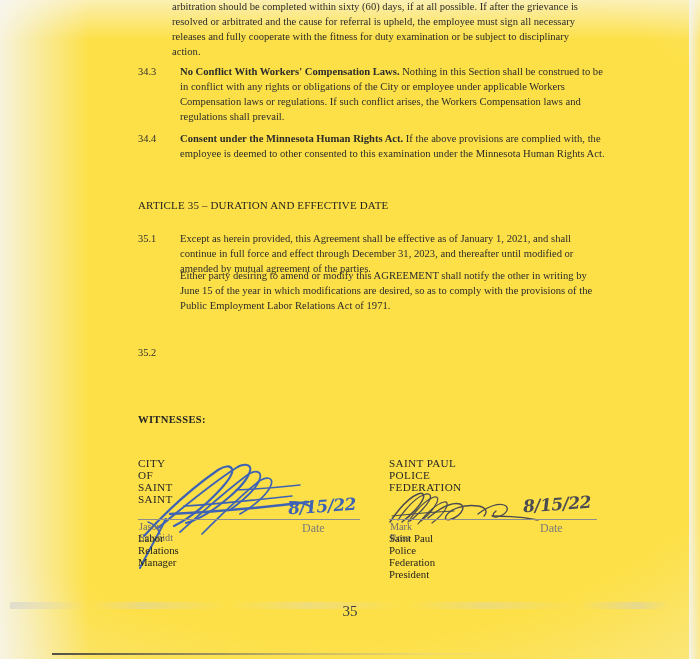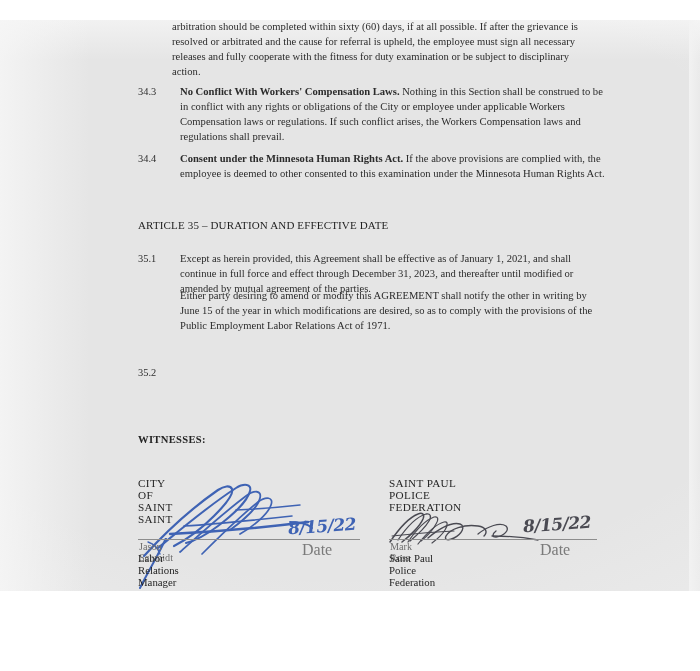--- a/index.html
+++ b/index.html
@@ -8,24 +8,23 @@
     padding: 0;
     background: #ffffff;
   }
   body {
     font-family: "Liberation Serif", "DejaVu Serif", serif;
   }
 
   #page {
     position: relative;
     width: 700px;
-    height: 571px;
-    background: #e5e5e5;
+    height: 659px;
+    background: #fde047;
     overflow: hidden;
-    margin-top: 20px;
   }
 
   
   #paper-tint {
     position: absolute;
     inset: 0;
     background:
       linear-gradient(90deg, rgba(246,246,246,0.85) 0px, rgba(255,255,255,0) 90px),
       linear-gradient(180deg, rgba(250,250,250,0.6) 0px, rgba(255,255,255,0) 40px),
       radial-gradient(ellipse 120% 95% at 48% 45%, rgba(255,255,255,0) 55%, rgba(244,244,244,0.75) 100%);
@@ -152,21 +151,21 @@
   }
 
   .sig-title {
     position: absolute;
     font-size: 10.8px;
     color: #1f1f1f;
   }
 
   .date-label {
     position: absolute;
-    font-size: 16px;
+    font-size: 12px;
     color: #7a7a7a;
   }
 
   
   .ink-blue { color: #3f63b4; }
   .ink-dark { color: #4a4a52; }
 
   .hand-date {
     position: absolute;
     font-family: "DejaVu Serif", serif;
@@ -177,23 +176,24 @@
     transform: rotate(-4deg);
   }
 
   .signature-svg {
     position: absolute;
     pointer-events: none;
   }
 
   .page-number {
     position: absolute;
-    font-size: 10px;
+    font-size: 15px;
     color: #3d3d3d;
     width: 700px;
+    text-align: center;
   }
 </style>
 </head>
 <body>
 
 <div id="page">
 
   <div id="paper-tint"></div>
   <div id="page-edge-right"></div>
   <div id="scan-speckle"></div>

